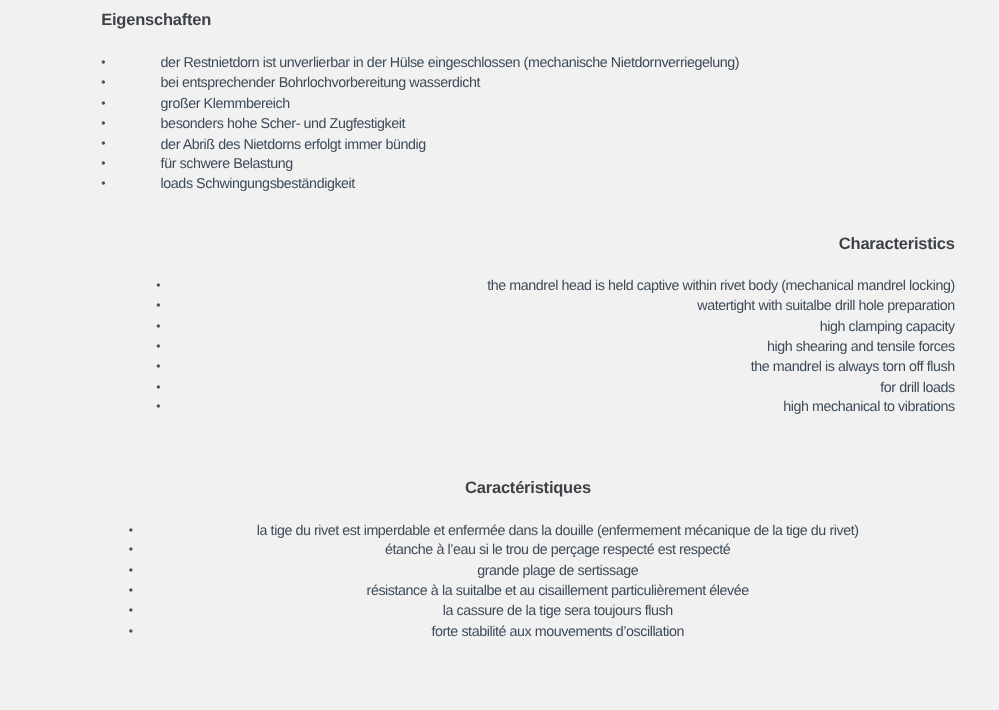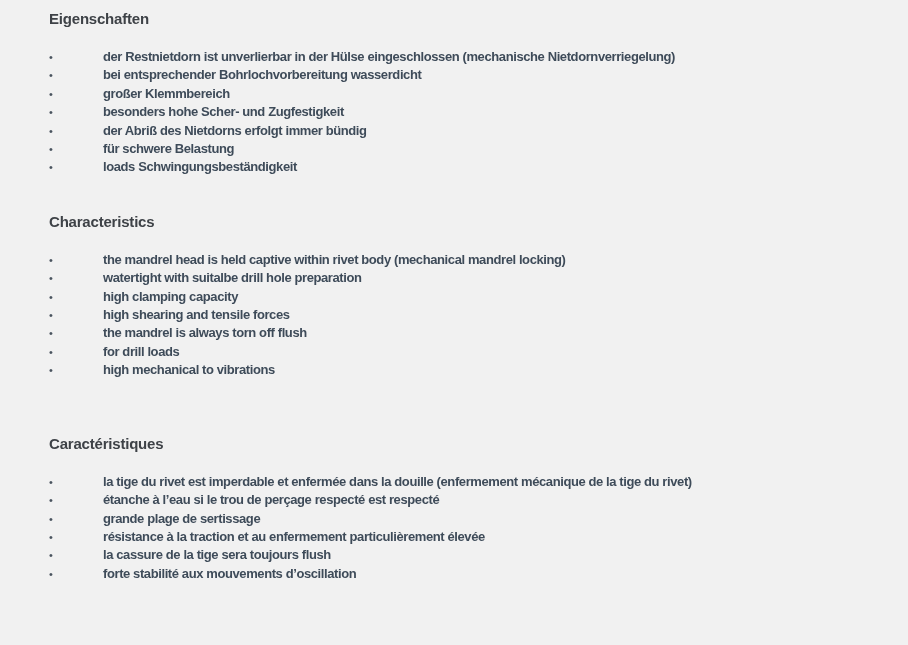--- a/index.html
+++ b/index.html
@@ -10,30 +10,32 @@
     width: 908px;
     height: 645px;
     background: #f1f1f1;
     font-family: "Liberation Sans", sans-serif;
     overflow: hidden;
   }
   .content {
     box-sizing: border-box;
     width: 908px;
     height: 645px;
-    padding: 10px 40px 0 49px;
+    padding: 10px 40px 0 92px;
   }
   .section {
     margin: 0;
   }
   .section + .section.gap-medium {
     margin-top: 36px;
+    text-align: right;
   }
   .section + .section.gap-large {
     margin-top: 55px;
+    text-align: center;
   }
   h3.section-title {
     margin: 0;
     font-size: 15px;
     line-height: 18px;
     font-weight: bold;
     letter-spacing: -0.2px;
     color: #3e4247;
   }
   ul.bullet-list {
@@ -52,21 +54,20 @@
   .dot {
     flex: 0 0 54px;
     width: 54px;
     font-size: 11px;
     line-height: 18.4px;
     letter-spacing: 0;
     color: #49535e;
   }
   .txt {
     flex: 1 1 auto;
-    font-weight: bold;
   }
 </style>
 </head>
 <body>
 
 <div class="content">
 
   <div class="section">
     <h3 class="section-title">Eigenschaften</h3>
     <ul class="bullet-list">
@@ -145,21 +146,21 @@
       <li>
           <span class="dot">•</span>
           <span class="txt">étanche à l’eau si le trou de perçage respecté est respecté</span>
         </li>
       <li>
           <span class="dot">•</span>
           <span class="txt">grande plage de sertissage</span>
         </li>
       <li>
           <span class="dot">•</span>
-          <span class="txt">résistance à la traction et au enfermement particulièrement élevée</span>
+          <span class="txt">résistance à la suitalbe et au cisaillement particulièrement élevée</span>
         </li>
       <li>
           <span class="dot">•</span>
           <span class="txt">la cassure de la tige sera toujours flush</span>
         </li>
       <li>
           <span class="dot">•</span>
           <span class="txt">forte stabilité aux mouvements d’oscillation</span>
         </li>
     </ul>

